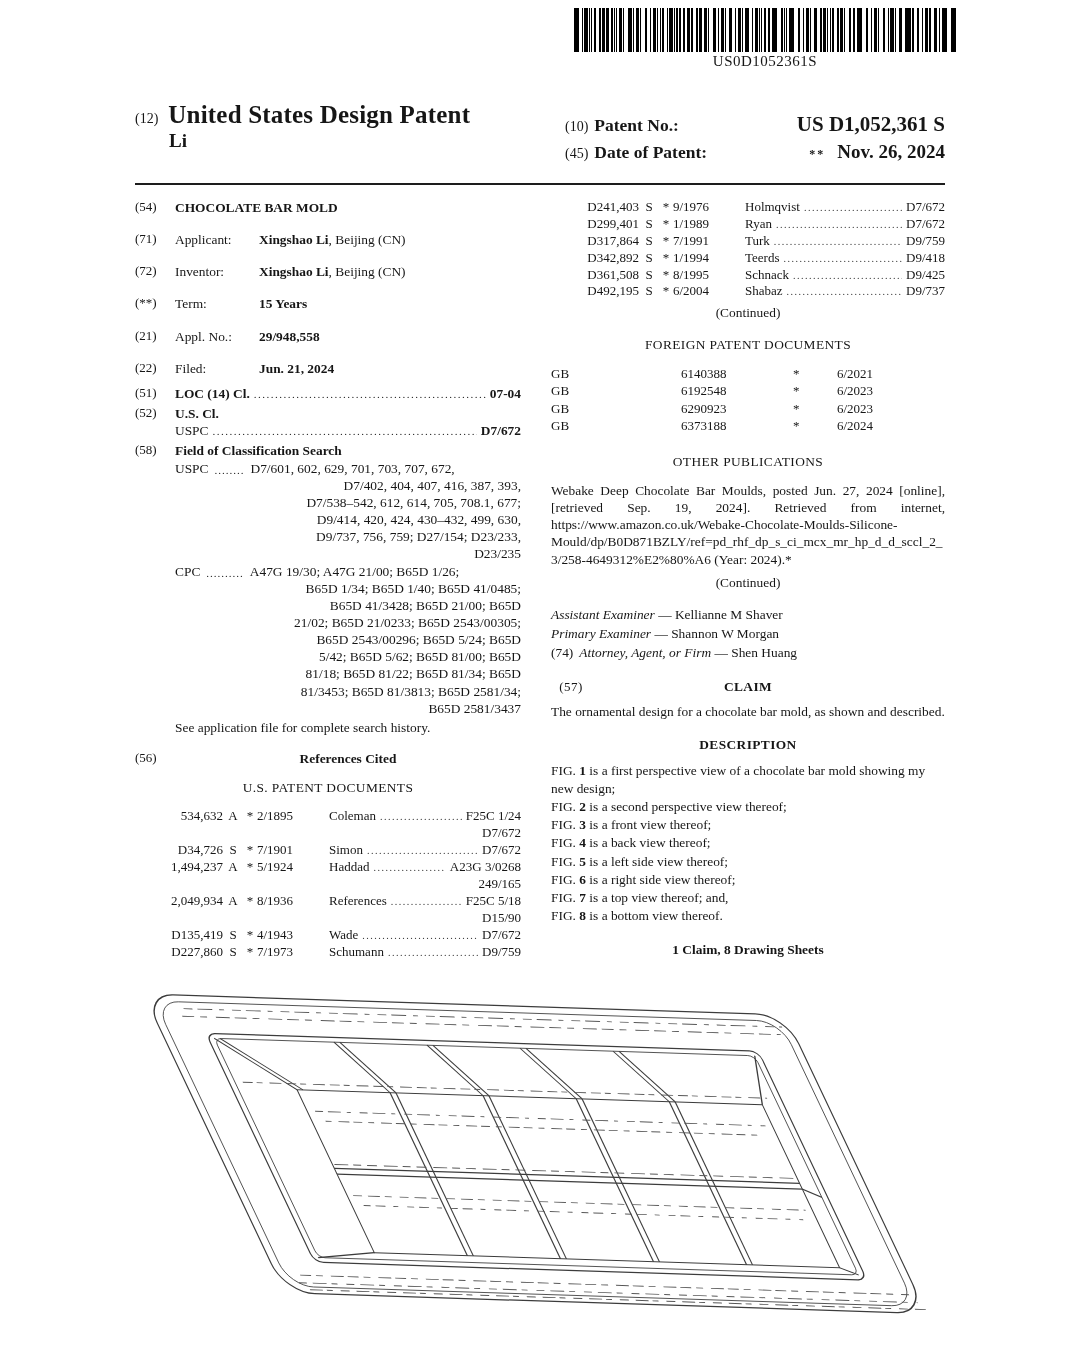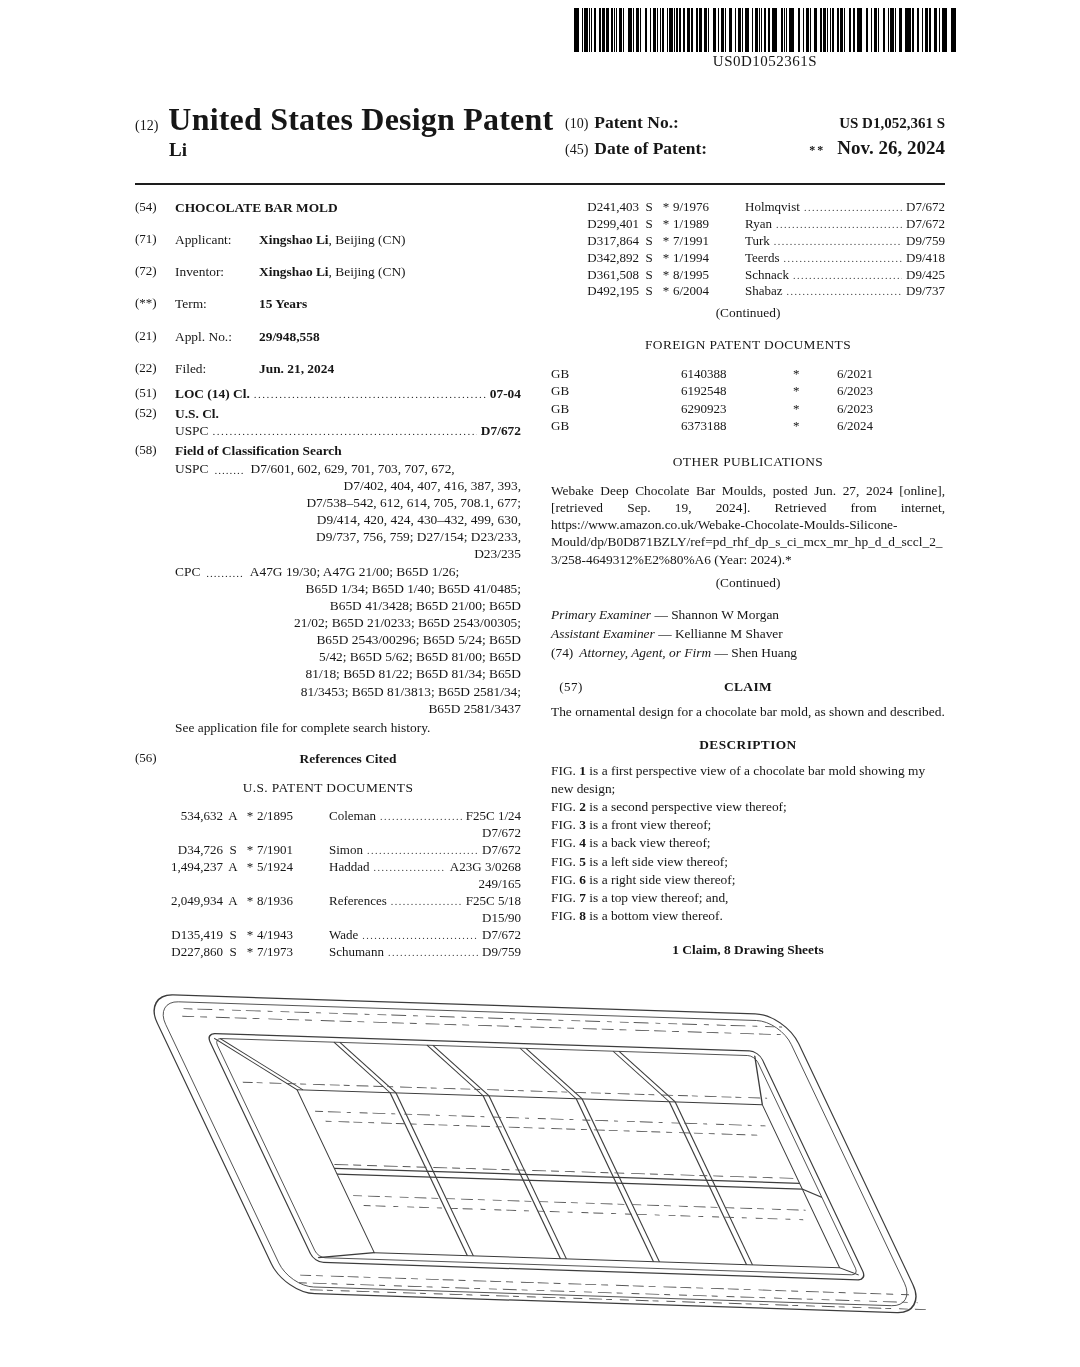--- a/index.html
+++ b/index.html
@@ -13,26 +13,26 @@
   .bc-bars{height:44px;background-color:#fff;border-left:3px solid #000;border-right:3px solid #000;
     background-image:
       repeating-linear-gradient(90deg,#000 0 2px,transparent 2px 5px,#000 5px 6px,transparent 6px 8px,#000 8px 11px,transparent 11px 12px,#000 12px 13px,transparent 13px 17px),
       repeating-linear-gradient(90deg,#000 0 1px,transparent 1px 7px,#000 7px 9px,transparent 9px 14px,#000 14px 15px,transparent 15px 23px);}
   .bc-text{text-align:center;font-size:15px;margin-top:1px;letter-spacing:.5px;}
 
   
   .hdr-left{position:absolute;left:135px;top:101px;}
   .hdr-title-row{display:flex;align-items:baseline;}
   .paren-num{font-size:14px;flex:none;}
-  .doc-title{font-size:32px;font-weight:700;margin-left:10px;letter-spacing:.2px;white-space:nowrap;}
+  .doc-title{font-size:25px;font-weight:700;margin-left:10px;letter-spacing:.2px;white-space:nowrap;}
   .author{font-size:19px;font-weight:700;margin-left:34px;margin-top:1px;}
   .hdr-right{position:absolute;left:565px;top:112px;width:380px;}
   .hr-row{display:flex;align-items:baseline;margin-bottom:4px;}
   .hr-label{font-weight:700;font-size:17.5px;margin-left:6px;white-space:nowrap;}
-  .hr-value1{margin-left:auto;font-weight:700;font-size:15px;white-space:nowrap;font-family:Liberation Serif, serif;}
+  .hr-value1{margin-left:auto;font-weight:700;font-size:21px;white-space:nowrap;font-family:Liberation Serif, serif;}
   .stars{margin-left:auto;font-size:12px;font-weight:700;letter-spacing:2px;}
   .hr-value2{margin-left:12px;font-weight:700;font-size:19px;white-space:nowrap;}
   .rule{position:absolute;left:135px;top:183px;width:810px;height:2px;background:#1d1d1d;}
 
   
   .col{position:absolute;top:199px;font-size:13.4px;line-height:1.28;}
   .col-left{left:135px;width:386px;}
   .col-right{left:551px;width:394px;}
 
   .f-row{display:flex;margin-bottom:15px;}
@@ -347,22 +347,22 @@
       <span class="fr-cc">GB</span>
       <span class="fr-num">6373188</span>
       <span class="fr-star">*</span>
       <span class="fr-date">6/2024</span>
     </div>
 
     <div class="center-sub" style="margin-top:18px;">OTHER PUBLICATIONS</div>
     <div class="pub-par">Webake Deep Chocolate Bar Moulds, posted Jun. 27, 2024 [online], [retrieved Sep. 19, 2024]. Retrieved from internet, https://www.amazon.co.uk/Webake-Chocolate-Moulds-Silicone-Mould/dp/B0D871BZLY/ref=pd_rhf_dp_s_ci_mcx_mr_hp_d_d_sccl_2_3/258-4649312%E2%80%A6 (Year: 2024).*</div>
     <div class="continued" style="margin-top:6px;">(Continued)</div>
 
+    <div class="ex-line"><i>Assistant Examiner</i> <span>—</span> <span>Kellianne M Shaver</span></div>
     <div class="ex-line"><i>Primary Examiner</i> <span>—</span> <span>Shannon W Morgan</span></div>
-    <div class="ex-line"><i>Assistant Examiner</i> <span>—</span> <span>Kellianne M Shaver</span></div>
     <div class="ex-line"><span class="f-num74">(74)</span><i>Attorney, Agent, or Firm</i> <span>—</span> <span>Shen Huang</span></div>
 
     <div class="sec-head">
       <span class="f-num">(57)</span>
       <span>CLAIM</span>
     </div>
     <div class="claim-text">The ornamental design for a chocolate bar mold, as shown and described.</div>
 
     <div class="sec-head">
       <span>DESCRIPTION</span>

